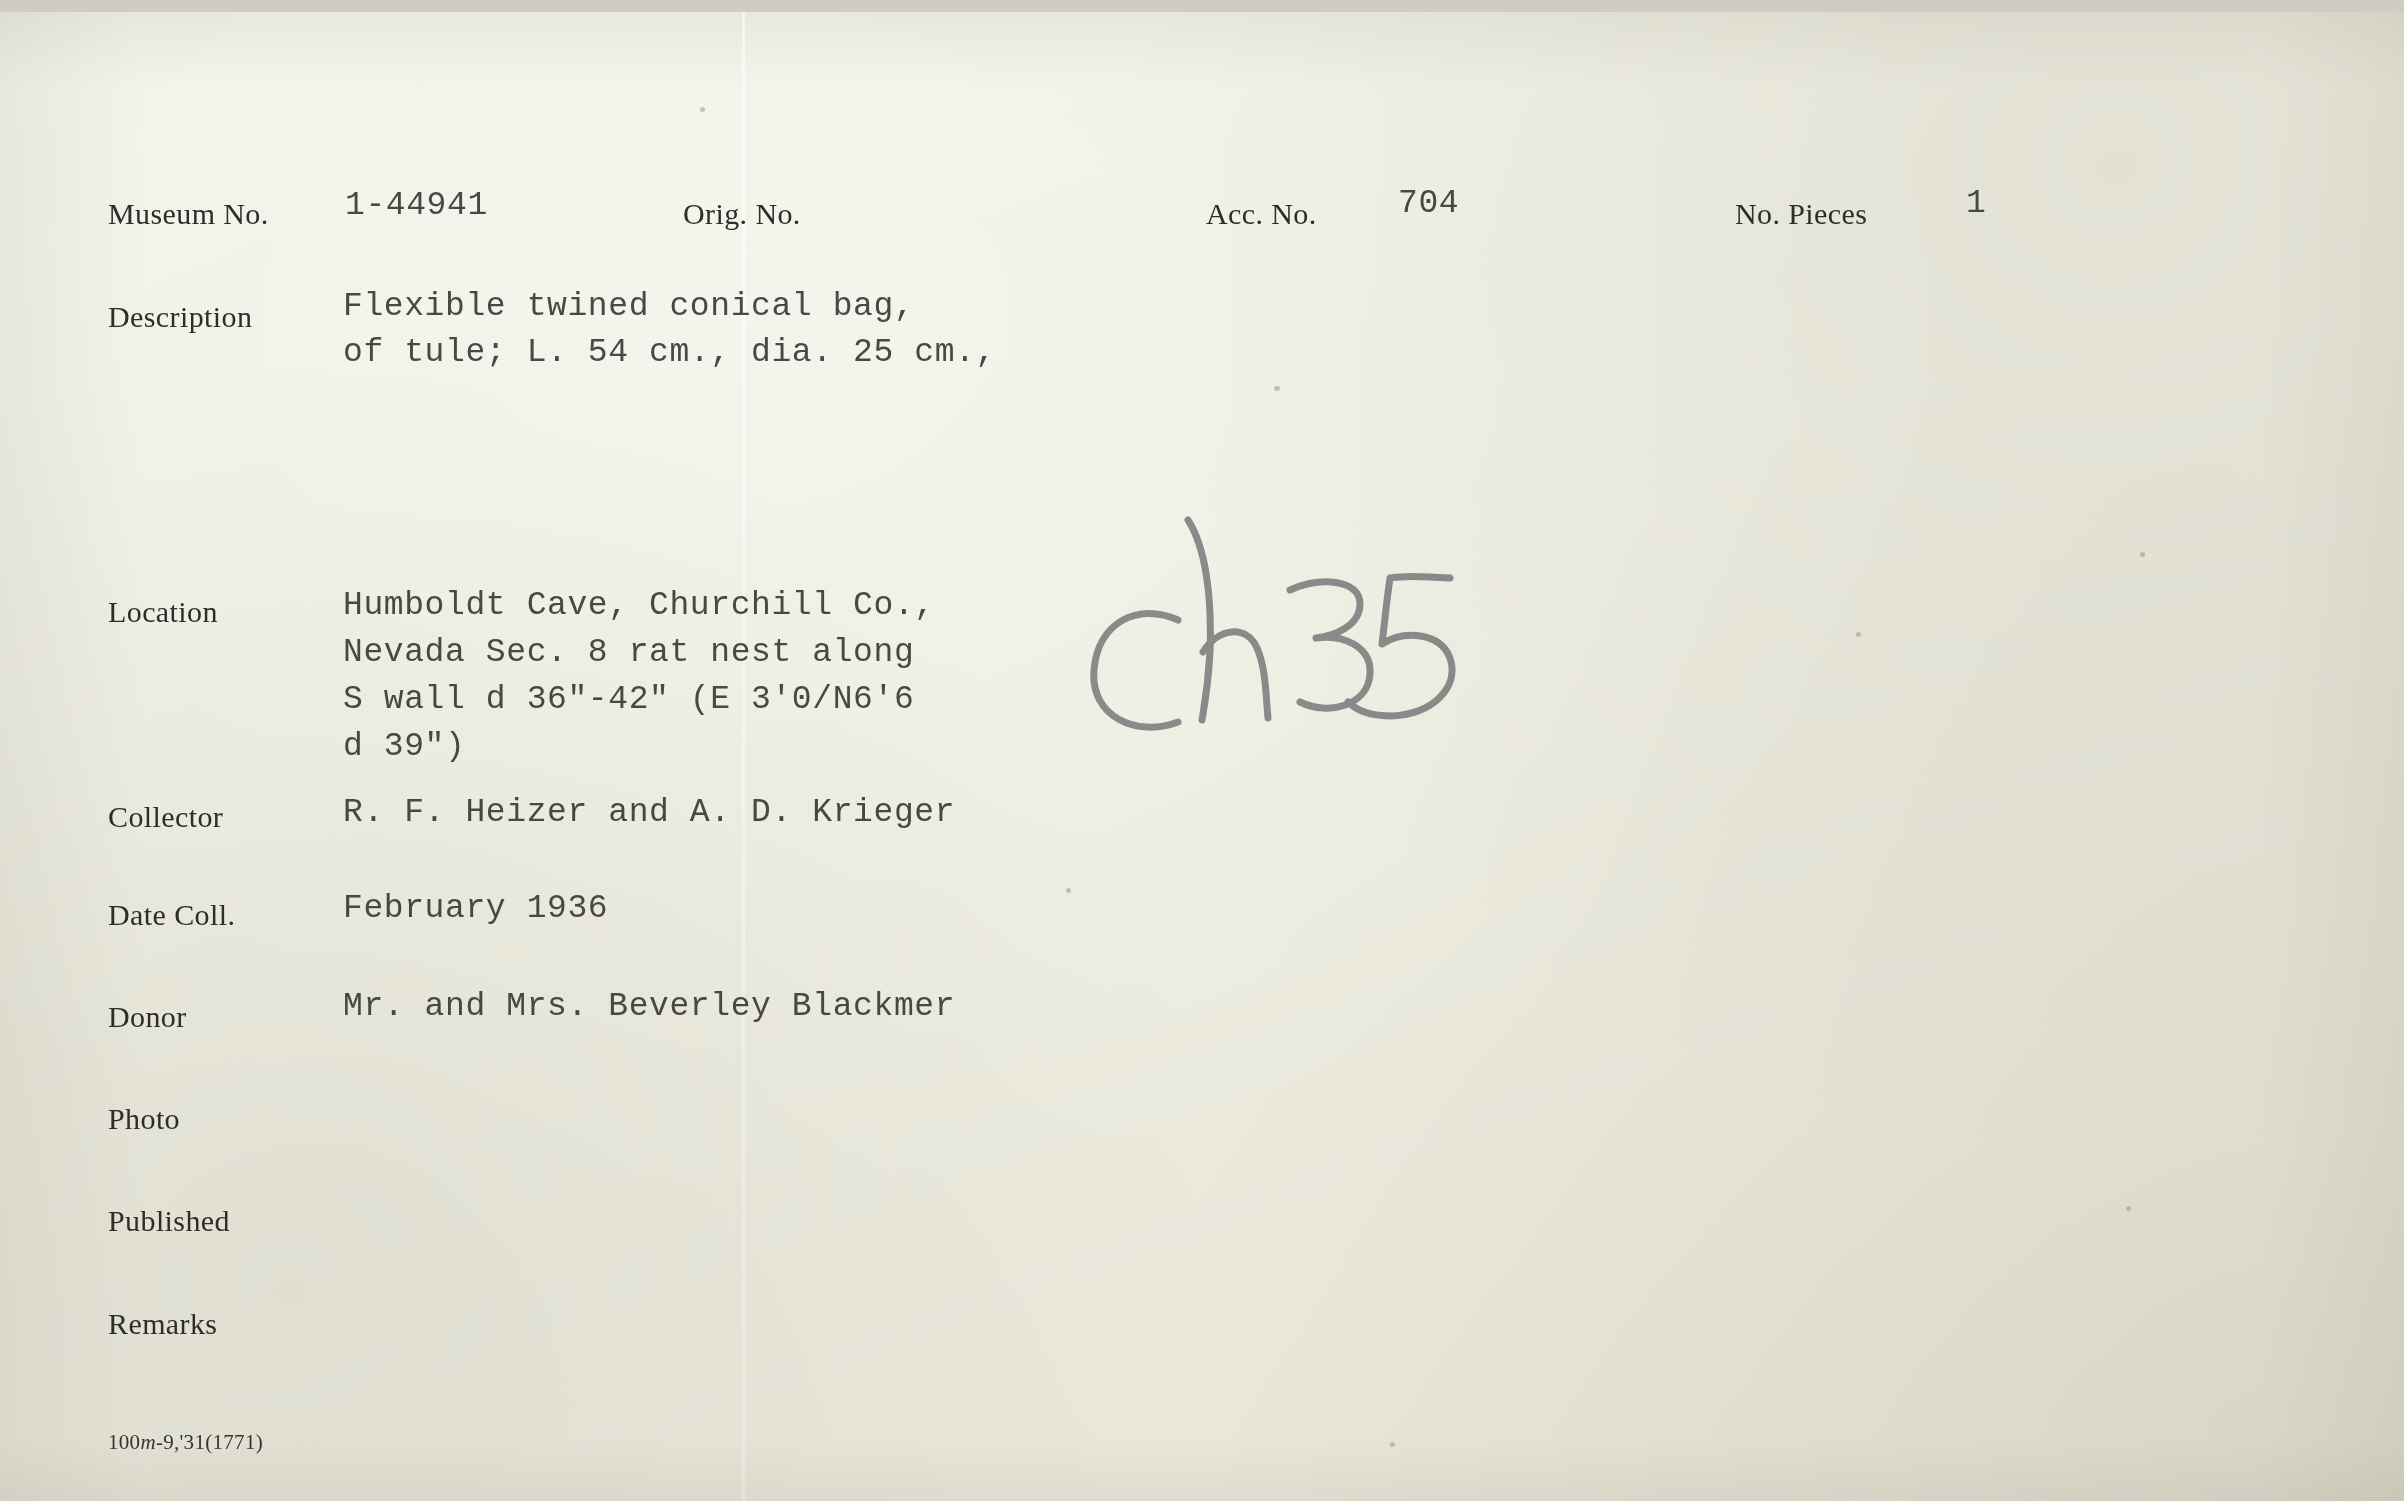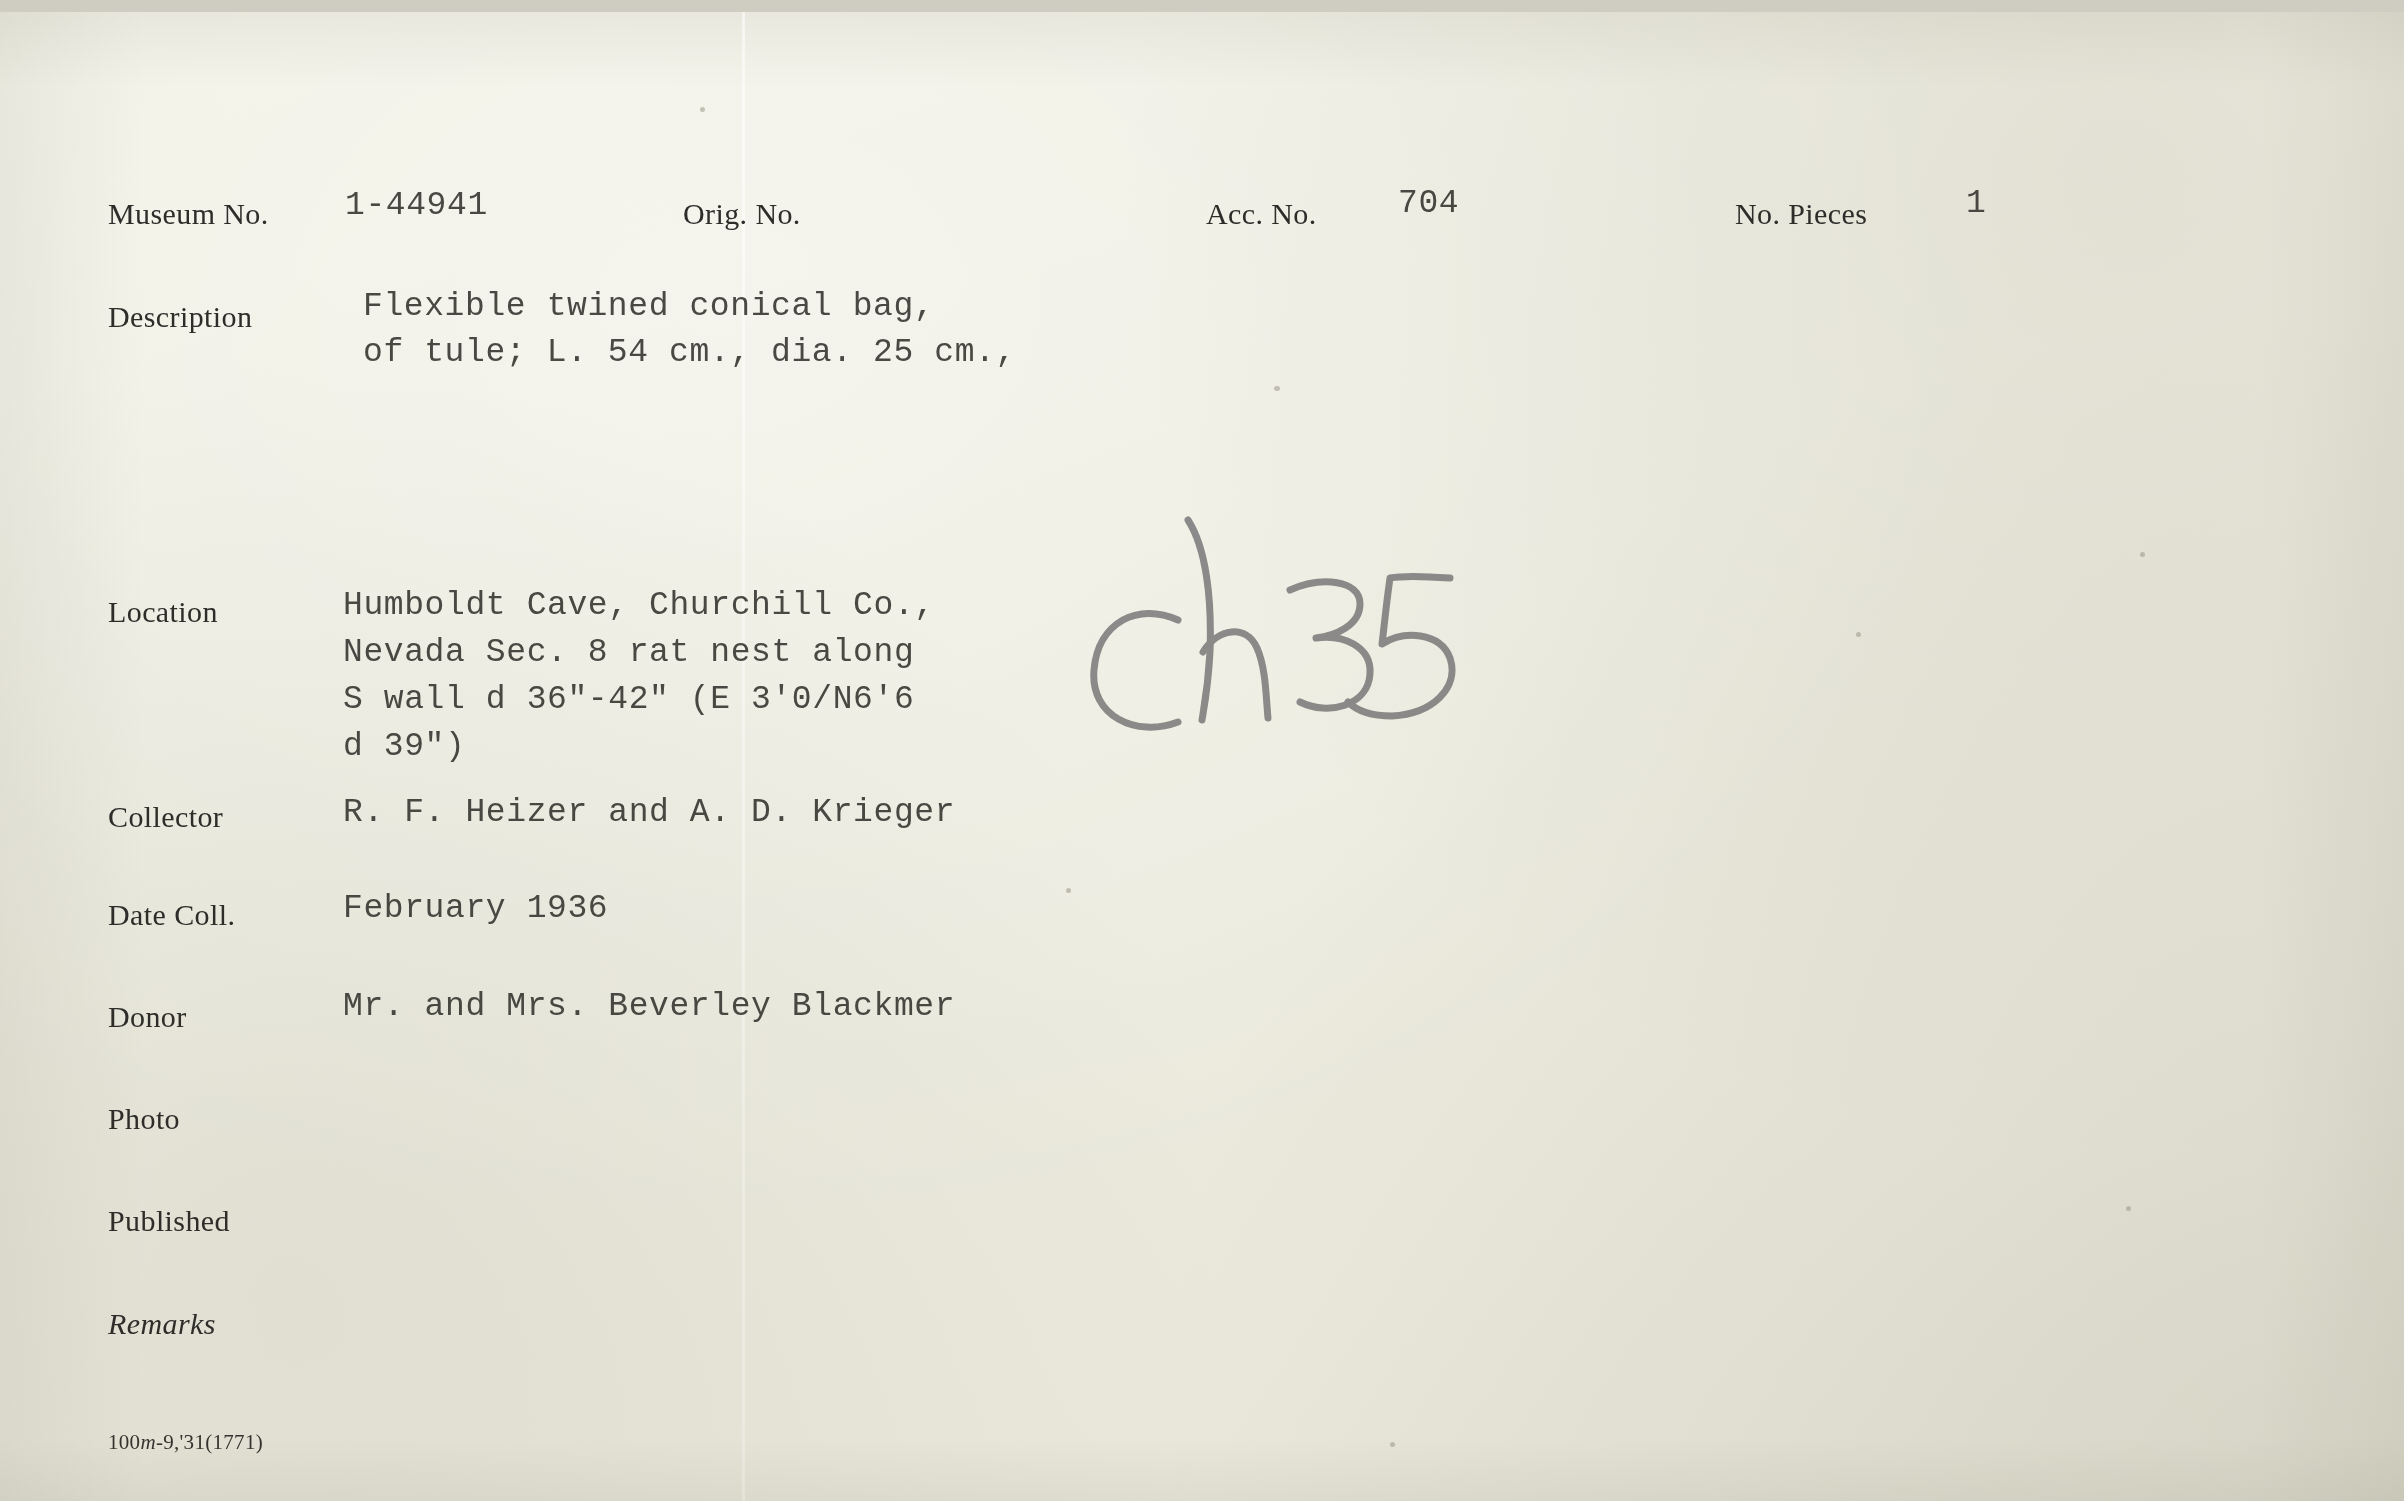--- a/index.html
+++ b/index.html
@@ -119,21 +119,21 @@
   <div class="label" style="left:683px; top:185px;">Orig. No.</div>
   <div class="typed" style="left:900px; top:171px;"></div>
 
   <div class="label" style="left:1206px; top:185px;">Acc. No.</div>
   <div class="typed" style="left:1398px; top:169px;">704</div>
 
   <div class="label" style="left:1735px; top:185px;">No. Pieces</div>
   <div class="typed" style="left:1966px; top:169px;">1</div>
 
   <div class="label" style="left:108px; top:288px;">Description</div>
-  <div class="typed" style="left:343px; top:272px;margin-left:20px;">Flexible twined conical bag,
+  <div class="typed" style="left:343px; top:272px;">Flexible twined conical bag,
 of tule; L. 54 cm., dia. 25 cm.,</div>
 
   <div class="label" style="left:108px; top:583px;">Location</div>
   <div class="typed" style="left:343px; top:570px; line-height:47px;">Humboldt Cave, Churchill Co.,
 Nevada Sec. 8 rat nest along
 S wall d 36"-42" (E 3'0/N6'6
 d 39")</div>
 
   <div class="label" style="left:108px; top:788px;">Collector</div>
   <div class="typed" style="left:343px; top:778px;">R. F. Heizer and A. D. Krieger</div>
@@ -143,21 +143,21 @@
 
   <div class="label" style="left:108px; top:988px;">Donor</div>
   <div class="typed" style="left:343px; top:972px;">Mr. and Mrs. Beverley Blackmer</div>
 
   <div class="label" style="left:108px; top:1090px;">Photo</div>
   <div class="typed" style="left:343px; top:1076px;"></div>
 
   <div class="label" style="left:108px; top:1192px;">Published</div>
   <div class="typed" style="left:343px; top:1178px;"></div>
 
-  <div class="label" style="left:108px; top:1295px;font-style:italic;">Remarks</div>
+  <div class="label" style="left:108px; top:1295px;">Remarks</div>
   <div class="typed" style="left:343px; top:1281px;"></div>
 
   <svg class="pencil" viewBox="0 0 450 250">
     <g fill="none" stroke="#6f6e70" stroke-linecap="round" stroke-linejoin="round" opacity="0.78">
 
       <path d="M118 118 C 78 100, 38 120, 34 168 C 30 214, 76 236, 118 220" stroke-width="7"></path>
 
       <path d="M128 18 C 146 46, 152 96, 150 150 C 148 186, 144 206, 142 218" stroke-width="7"></path>
       <path d="M143 150 C 158 126, 186 122, 197 146 C 206 166, 206 196, 208 216" stroke-width="7"></path>
 

